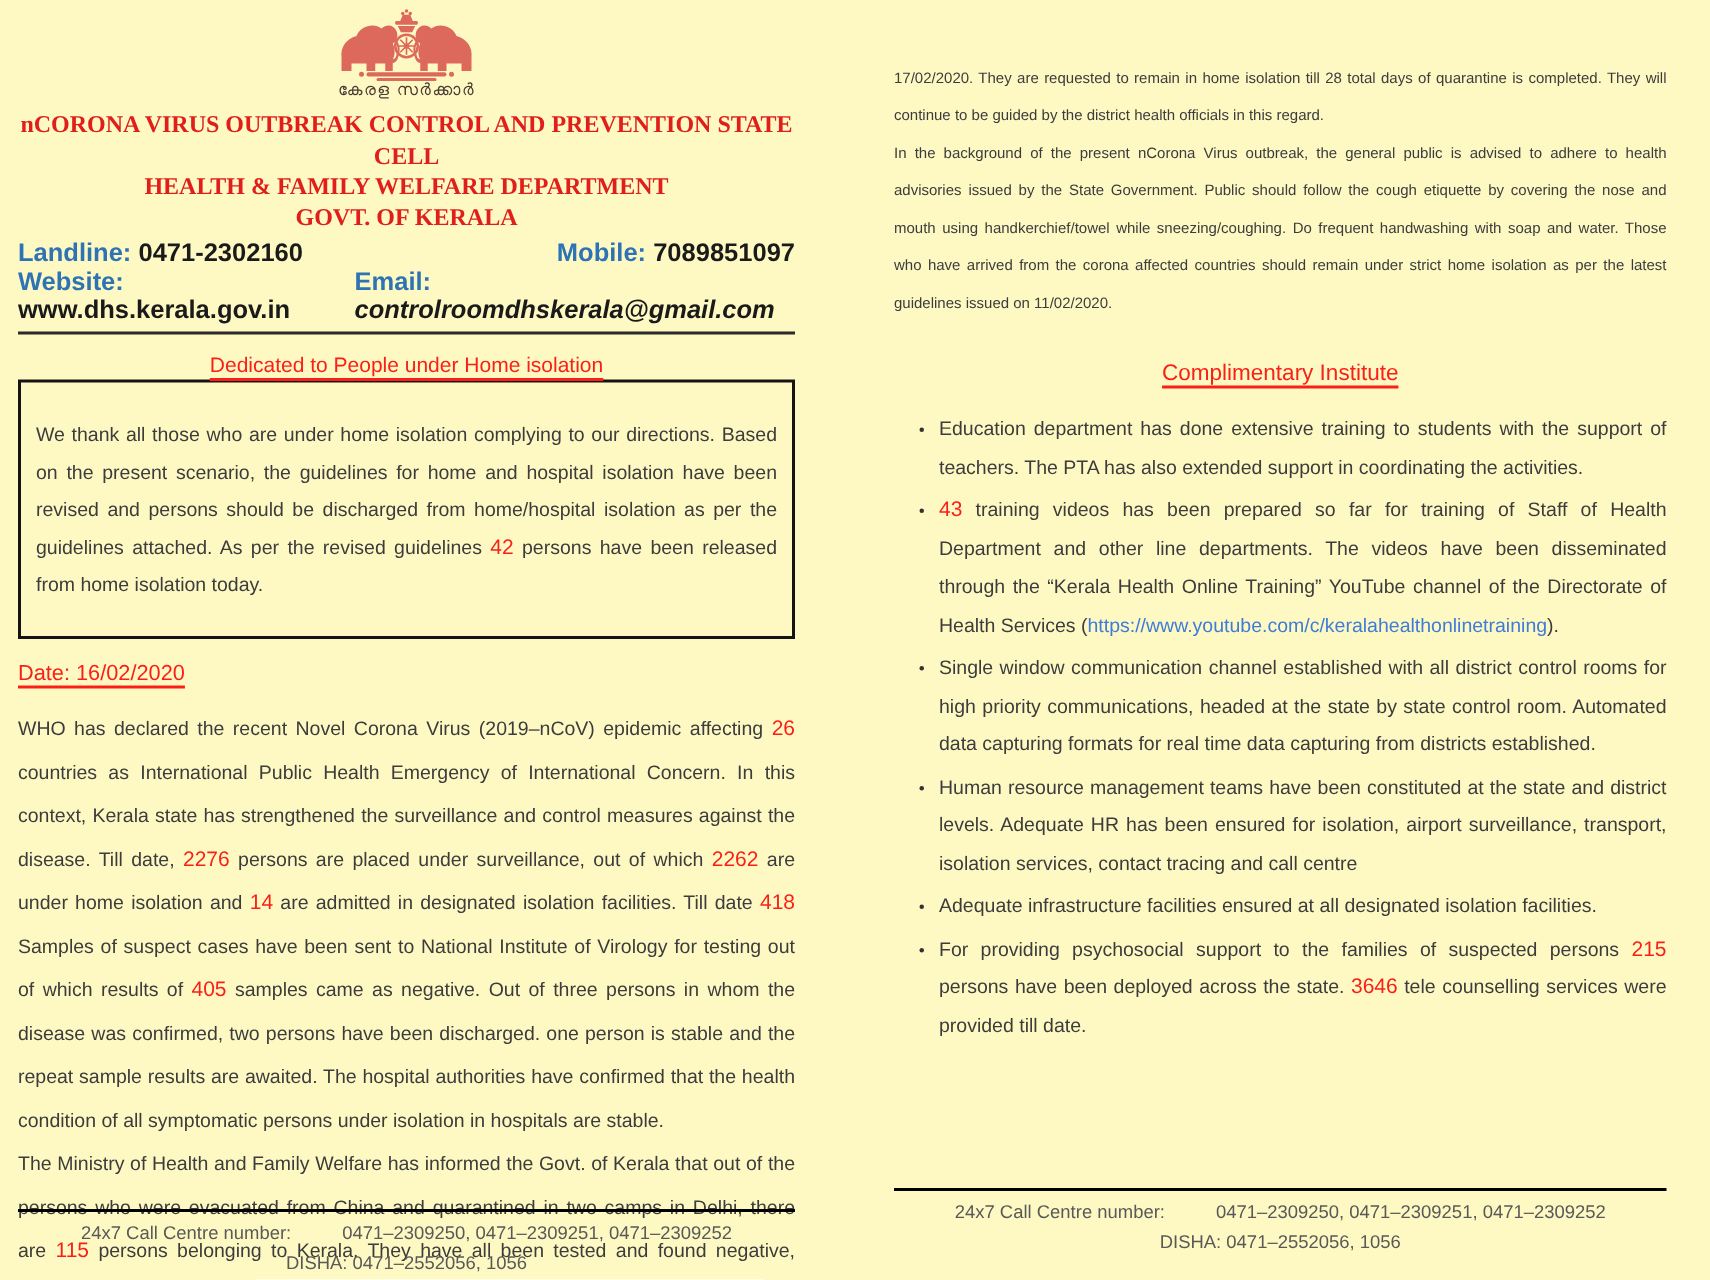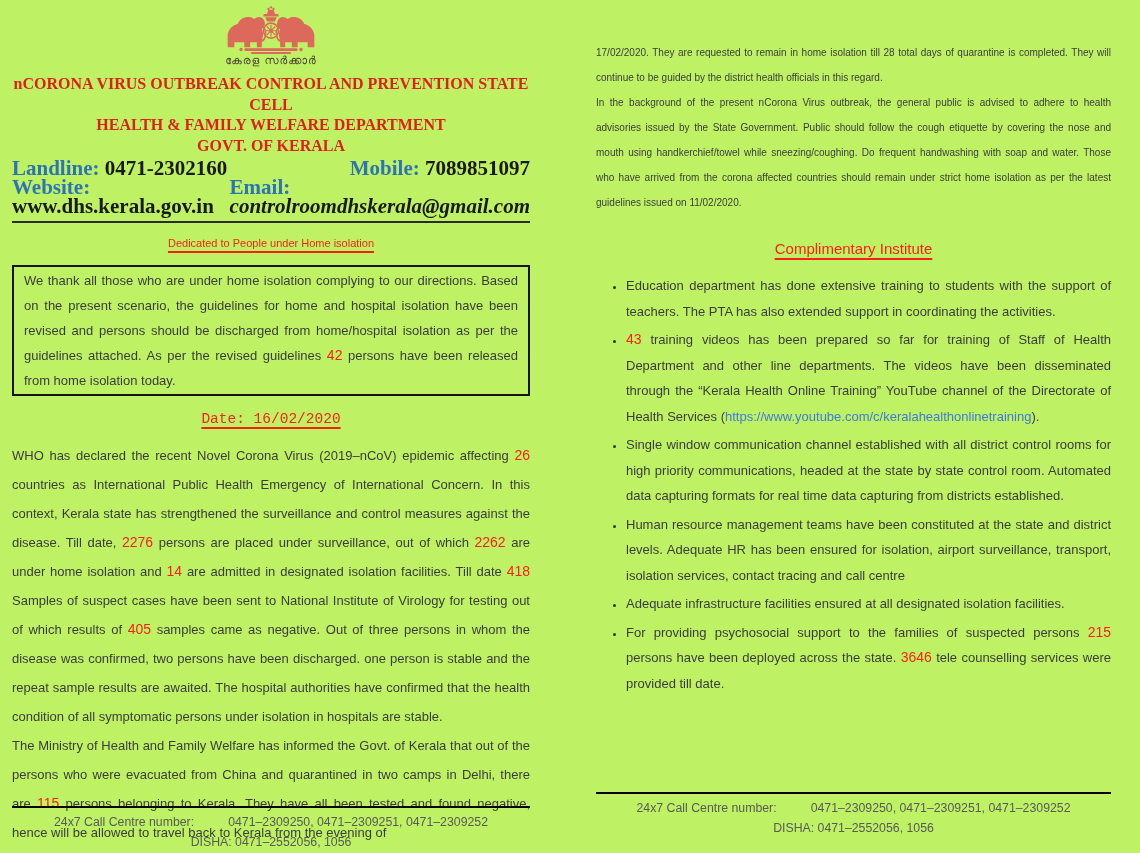--- a/index.html
+++ b/index.html
@@ -7,48 +7,48 @@
     --accent-red:#fa1f17;
     --label-blue:#2e74b5;
     --link-blue:#3f7bd9;
     --emblem-salmon:#dd685c;
     --body-ink:#3c3c3c;
     --footer-ink:#595959;
   }
   *{box-sizing:border-box;}
   html,body{margin:0;padding:0;background:#ffffff;}
   .page{
-    position:relative;width:1140px;height:853px;background:#bef264;overflow:hidden;
+    position:relative;width:1140px;height:853px;background:#fef9c3;overflow:hidden;
     font-family:"Liberation Sans", sans-serif;color:var(--body-ink);
   }
   .col-left{position:absolute;left:12px;top:0;width:518px;}
   .col-right{position:absolute;left:596px;top:0;width:515px;}
 
   
   .emblem-wrap{text-align:center;padding-top:4px;}
   .emblem-wrap svg{display:block;margin:0 auto;}
   .emblem-caption{font-size:11px;line-height:13px;color:#4a3b33;text-align:center;letter-spacing:1px;}
   .org-title{margin-top:7px;text-align:center;color:var(--title-red);
     font-family:"Liberation Serif", serif;font-weight:700;font-size:16px;line-height:20.5px;}
-  .contact{margin-top:3px;font-family:Liberation Serif, serif;font-size:21px;line-height:19px;font-weight:700;color:#1a1a1a;}
+  .contact{margin-top:3px;font-family:Liberation Sans, sans-serif;font-size:17px;line-height:19px;font-weight:700;color:#1a1a1a;}
   .contact-row{display:flex;justify-content:space-between;}
   .contact-label{color:var(--label-blue);}
   .em-italic{font-style:italic;}
   .head-rule{border:none;border-top:2px solid #2b2b2b;margin:5px 0 0 0;}
 
   
-  .section-heading{margin-top:11px;text-align:center;color:var(--accent-red);font-size:11px;line-height:19px;
+  .section-heading{margin-top:11px;text-align:center;color:var(--accent-red);font-size:14px;line-height:19px;
     text-decoration:underline;text-underline-offset:4px;text-decoration-thickness:1.5px;}
-  .date-heading{margin-top:14px;text-align:center;color:var(--accent-red);font-size:14.5px;line-height:18px;
-    text-decoration:underline;text-underline-offset:4px;text-decoration-thickness:1.5px;font-family:Liberation Mono, monospace;}
+  .date-heading{margin-top:14px;text-align:left;color:var(--accent-red);font-size:14.5px;line-height:18px;
+    text-decoration:underline;text-underline-offset:4px;text-decoration-thickness:1.5px;}
   .r-heading{margin-top:24px;text-align:center;color:var(--accent-red);font-size:15px;line-height:19px;
     text-decoration:underline;text-underline-offset:4px;text-decoration-thickness:1.5px;}
 
   
-  .notice-box{margin-top:12px;border:2px solid #141414;padding:1px 10px;
+  .notice-box{border:2px solid #141414;padding:22px 10px;
     font-size:13px;line-height:25px;text-align:justify;}
   .body-para{margin:13px 0 0 0;font-size:13px;line-height:29px;text-align:justify;}
   .body-para + .body-para{margin-top:0;}
   .r-para{margin:0;font-size:10px;line-height:25px;text-align:justify;}
   .r-para.first{margin-top:40px;}
   .bullets{margin:15px 0 0 0;padding-left:30px;font-size:13px;line-height:25.5px;text-align:justify;}
   .bullets li{margin-bottom:3px;}
   .bullets li::marker{color:#333;font-size:11px;}
 
   .red{color:var(--accent-red);font-size:14px;}

